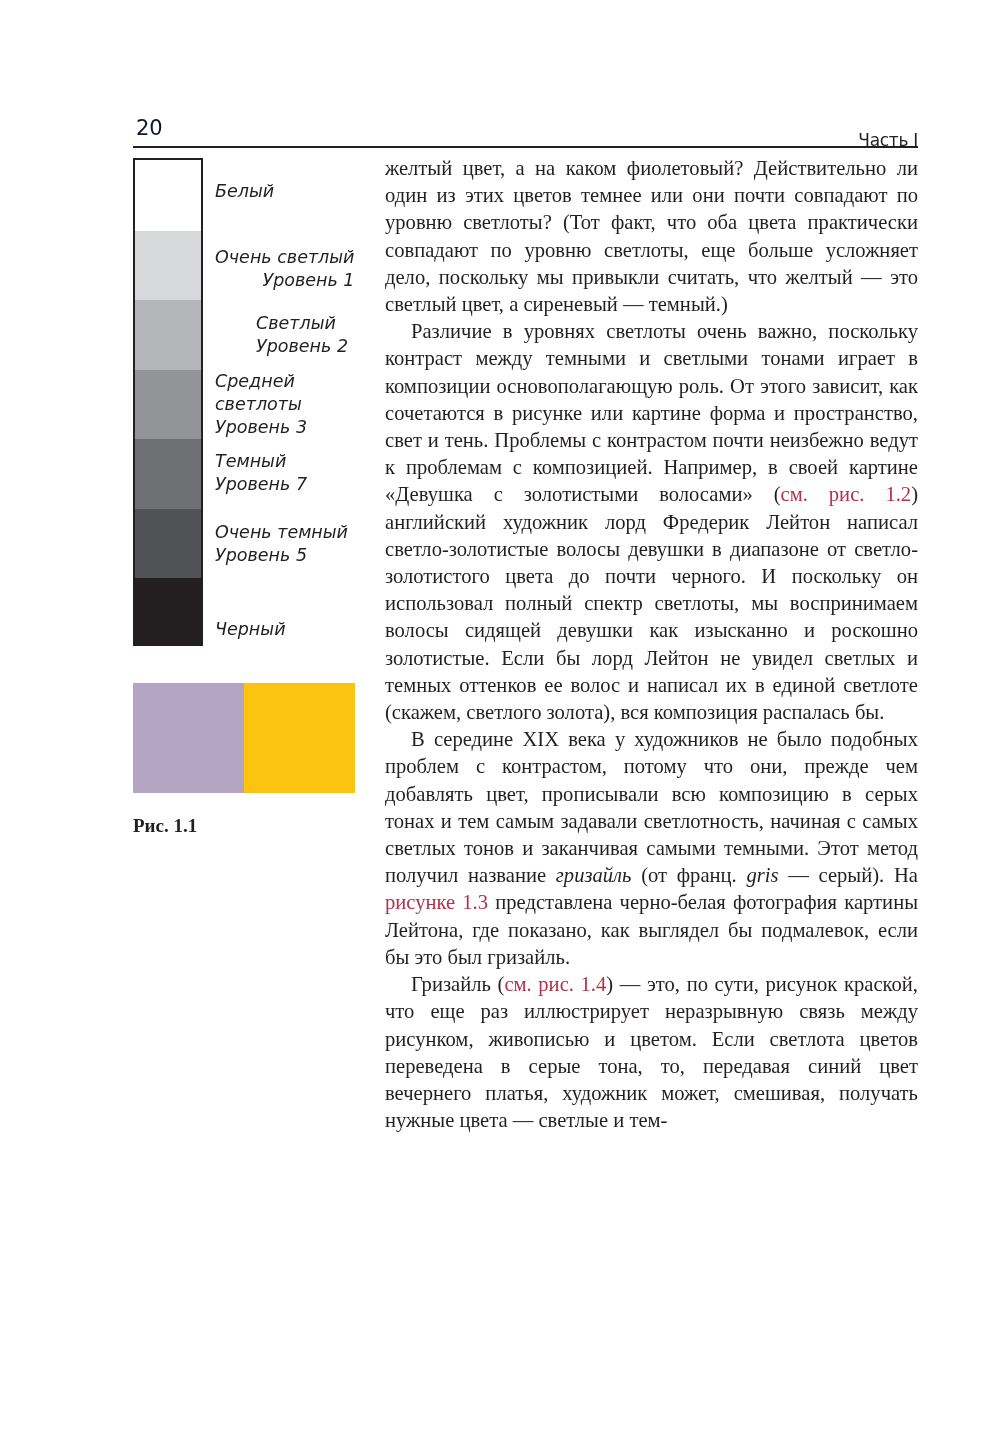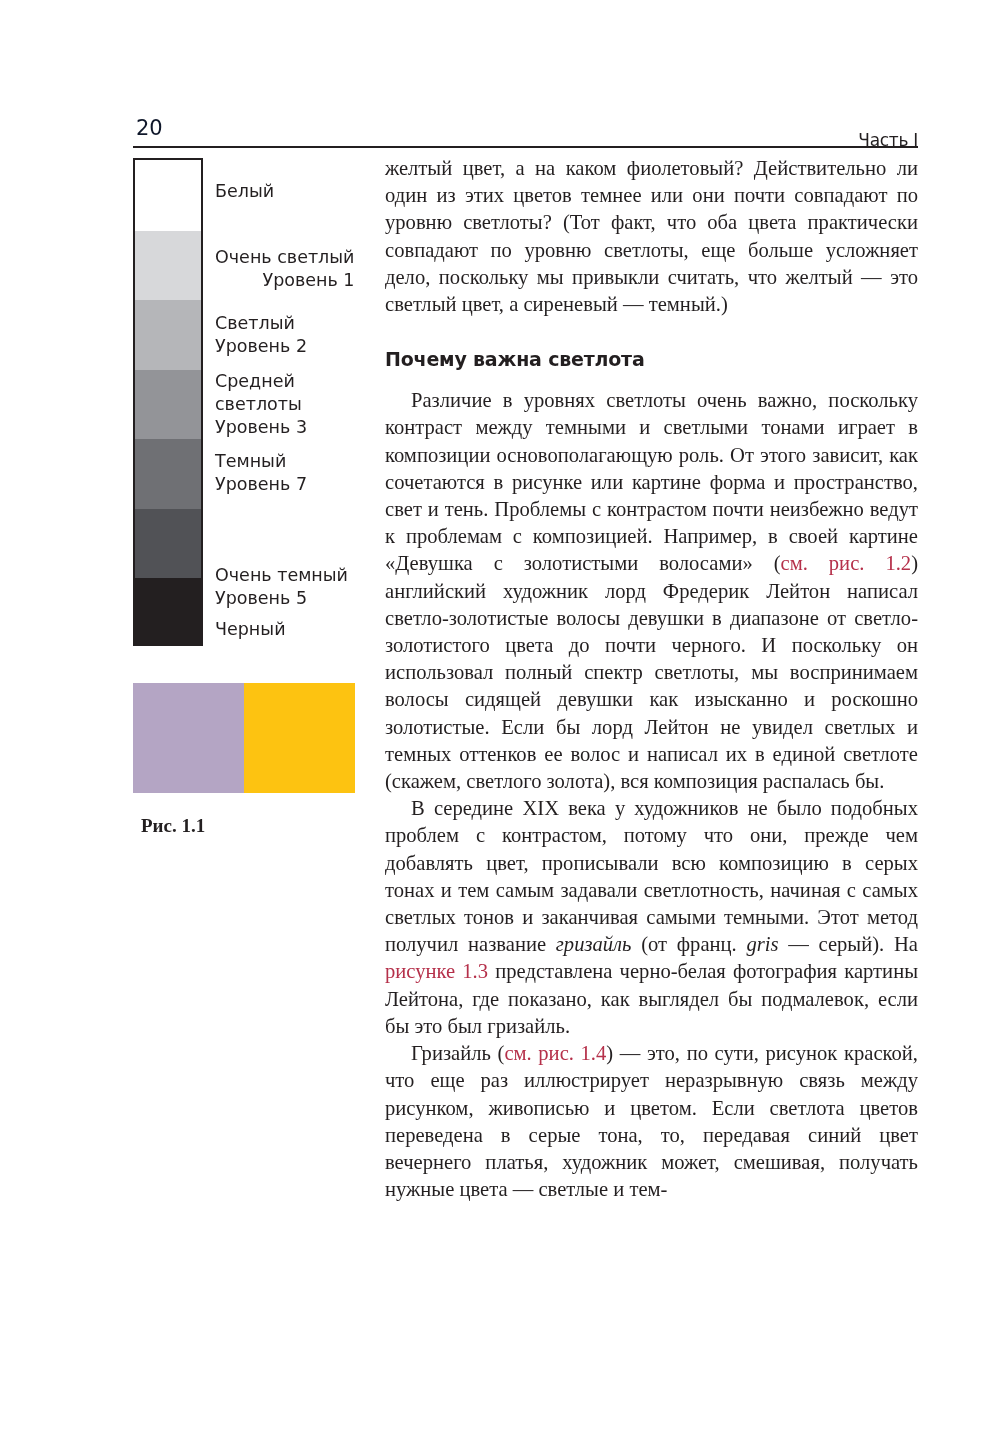--- a/index.html
+++ b/index.html
@@ -4,25 +4,25 @@
 <style>
   html, body { margin: 0; padding: 0; background: #ffffff; }
   body { width: 1000px; height: 1452px; position: relative; overflow: hidden; color: #231f20; }
   .header { position: absolute; left: 133px; top: 114px; width: 785px; height: 32px; }
   .page-num { position: absolute; left: 3px; top: 2px; font-family: "DejaVu Sans", sans-serif; font-size: 21px; color: #0f172a; }
   .part { position: absolute; right: 0; top: 16px; font-family: "DejaVu Sans", sans-serif; font-size: 17px; color: #231f20; letter-spacing: -0.3px; }
   .rule { position: absolute; left: 133px; top: 146px; width: 785px; height: 2px; background: #231f20; }
 
   .scale { position: absolute; left: 133px; top: 158px; width: 66px; height: 484px; border: 2px solid #231f20; }
   .swatch { position: absolute; left: 0; width: 66px; }
-  .scale-label { position: absolute; left: 215px; font-family: "DejaVu Sans", sans-serif; font-size: 17.5px; line-height: 23px; color: #231f20; white-space: pre-line; }
+  .scale-label { position: absolute; left: 215px; font-family: "DejaVu Sans", sans-serif; font-size: 17.5px; line-height: 23px; color: #231f20; white-space: pre-line; font-style: italic; }
 
   .color-pair { position: absolute; left: 133px; top: 683px; width: 222px; height: 110px; display: flex; }
   .color-pair div { flex: 1; height: 100%; }
-  .fig-caption { position: absolute; left: 133px; top: 815px; font-family: "Liberation Serif", serif; font-weight: bold; font-size: 19px; color: #231f20; margin-left: 8px; }
+  .fig-caption { position: absolute; left: 133px; top: 815px; font-family: "Liberation Serif", serif; font-weight: bold; font-size: 19px; color: #231f20; }
 
   .body-col { position: absolute; left: 385px; top: 155px; width: 533px; font-family: "Liberation Serif", serif; font-size: 20.6px; line-height: 27.2px; color: #231f20; text-align: justify; }
   .body-col p { margin: 0; }
   .body-col p.indent { text-indent: 26px; }
   .section-title { font-family: "DejaVu Sans", sans-serif; font-weight: bold; font-size: 19px; line-height: 26px; margin: 28px 0 15px 0 !important; text-align: left; letter-spacing: -0.2px; }
   .link { color: #b5304a; }
   .it { font-style: italic; font-family: Liberation Serif, serif; }
 </style>
 </head>
 <body>
@@ -41,37 +41,36 @@
     <div class="swatch" style="top: 71px; height: 69px; background: rgb(215, 216, 218);"></div>
     <div class="swatch" style="top: 140px; height: 70px; background: rgb(181, 182, 185);"></div>
     <div class="swatch" style="top: 210px; height: 69px; background: rgb(147, 148, 152);"></div>
     <div class="swatch" style="top: 279px; height: 70px; background: rgb(111, 112, 116);"></div>
     <div class="swatch" style="top: 349px; height: 69px; background: rgb(81, 82, 86);"></div>
     <div class="swatch" style="top: 418px; height: 66px; background: rgb(35, 31, 32);"></div>
   </div>
   <div class="scale-label" style="top: 180px;">Белый</div>
   <div class="scale-label" style="top: 246px; text-align: right;">Очень светлый
 Уровень 1</div>
-  <div class="scale-label" style="top: 312px;">Светлый
+  <div class="scale-label" style="top: 312px; margin-left: 41px;">Светлый
 Уровень 2</div>
   <div class="scale-label" style="top: 370px;">Средней
 светлоты
 Уровень 3</div>
   <div class="scale-label" style="top: 450px;">Темный
 Уровень 7</div>
-  <div class="scale-label" style="top: 521px; margin-top: 43px;">Очень темный
+  <div class="scale-label" style="top: 521px;">Очень темный
 Уровень 5</div>
   <div class="scale-label" style="top: 618px;">Черный</div>
 
   <div class="color-pair">
     <div id="lilac" style="background: rgb(180, 165, 196);"></div>
     <div id="yellow" style="background: rgb(253, 195, 17);"></div>
   </div>
   <div class="fig-caption">Рис. 1.1</div>
 </div>
 
 <div class="body-col">
   <p>желтый цвет, а на каком фиолетовый? Действительно ли один из этих цветов темнее или они почти совпадают по уровню светлоты? (Тот факт, что оба цвета практически совпадают по уровню светлоты, еще больше усложняет дело, поскольку мы привыкли считать, что желтый — это светлый цвет, а сиреневый — темный.)</p>
-  <p class="section-title">Почему важна светлота</p>
   <p class="indent"><span>Различие в уровнях светлоты очень важно, поскольку контраст между темными и светлыми тонами играет в композиции основополагающую роль. От этого зависит, как сочетаются в рисунке или картине форма и пространство, свет и тень. Проблемы с контрастом почти неизбежно ведут к проблемам с композицией. Например, в своей картине «Девушка с золотистыми волосами» (</span><span class="link">см. рис. 1.2</span><span>) английский художник лорд Фредерик Лейтон написал светло-золотистые волосы девушки в диапазоне от светло-золотистого цвета до почти черного. И поскольку он использовал полный спектр светлоты, мы воспринимаем волосы сидящей девушки как изысканно и роскошно золотистые. Если бы лорд Лейтон не увидел светлых и темных оттенков ее волос и написал их в единой светлоте (скажем, светлого золота), вся композиция распалась бы.</span></p>
   <p class="indent"><span>В середине XIX века у художников не было подобных проблем с контрастом, потому что они, прежде чем добавлять цвет, прописывали всю композицию в серых тонах и тем самым задавали светлотность, начиная с самых светлых тонов и заканчивая самыми темными. Этот метод получил название </span><span class="it">гризайль</span><span> (от франц. </span><span class="it">gris</span><span> — серый). На </span><span class="link">рисунке 1.3</span><span> представлена черно-белая фотография картины Лейтона, где показано, как выглядел бы подмалевок, если бы это был гризайль.</span></p>
   <p class="indent"><span>Гризайль (</span><span class="link">см. рис. 1.4</span><span>) — это, по сути, рисунок краской, что еще раз иллюстрирует неразрывную связь между рисунком, живописью и цветом. Если светлота цветов переведена в серые тона, то, передавая синий цвет вечернего платья, художник может, смешивая, получать нужные цвета — светлые и тем-</span></p>
 </div>
 
 </body></html>

